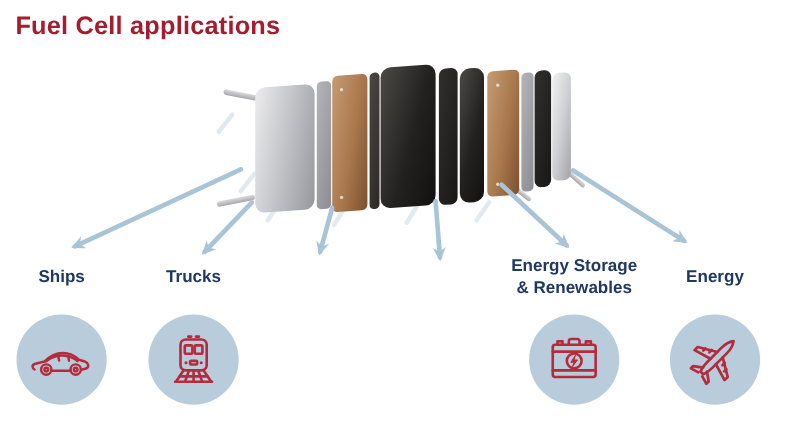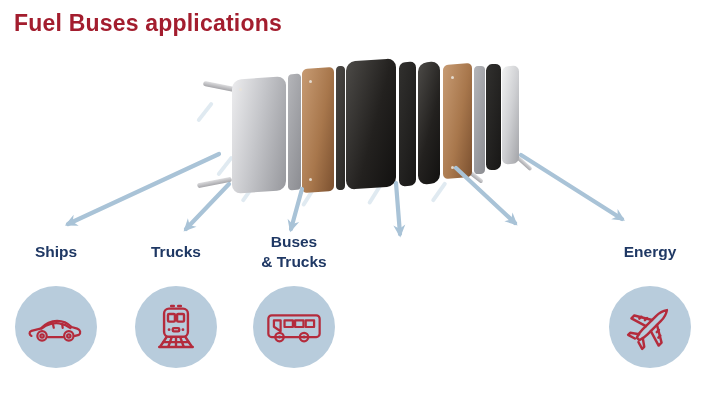--- a/index.html
+++ b/index.html
@@ -41,21 +41,21 @@
     background:var(--circle-bg,#B8CCDC);
     display:flex;align-items:center;justify-content:center;
   }
   .app-icon{color:var(--icon-stroke,#B42B3C);display:block;}
 </style>
 </head>
 <body>
 
 <div class="canvas">
 
-  <div class="title">Fuel Buses applications</div>
+  <div class="title">Fuel Cell applications</div>
 
   <div class="stack">
 
     <div class="streak" style="left:-32px;top:58px;transform:rotate(-52deg);"></div>
     <div class="streak" style="left:-12px;top:112px;transform:rotate(-52deg);"></div>
     <div class="streak" style="left:12px;top:138px;transform:rotate(-55deg);"></div>
     <div class="streak" style="left:72px;top:142px;transform:rotate(-58deg);"></div>
     <div class="streak" style="left:138px;top:140px;transform:rotate(-58deg);"></div>
     <div class="streak" style="left:202px;top:138px;transform:rotate(-55deg);"></div>
 
@@ -130,41 +130,38 @@
         <circle cx="17.6" cy="26.5" r="1.3" fill="currentColor" stroke="none"></circle>
         <circle cx="30.4" cy="26.5" r="1.3" fill="currentColor" stroke="none"></circle>
         <rect x="21" y="25" width="6" height="3" rx="1"></rect>
         <path d="M15.5 33 L9.5 42 M32.5 33 L38.5 42"></path>
         <path d="M20 33.5 L17 42 M24 33.5 V42 M28 33.5 L31 42"></path>
         <path d="M8.5 42.5 H39.5 M12.5 38 H35.5"></path>
       </svg>
     </div>
   </div>
 
-  <div class="app-col" style="left:239px">
+
+
+  <div class="app-col wide" style="left:444px">
     <div class="app-label">
-      <span>Buses</span>
-      <span>&amp; Trucks</span>
+      <span>Energy Storage</span>
+      <span>&amp; Renewables</span>
     </div>
     <div class="app-circle">
-      <svg class="app-icon" width="58" height="36" viewBox="0 0 52 32" fill="none" stroke="currentColor" stroke-width="2" stroke-linecap="round" stroke-linejoin="round">
-        <rect x="3" y="5.5" width="46" height="19.5" rx="3"></rect>
-        <path d="M8 10 L14 10 L14 19.8 L8 15.8 Z"></path>
-        <rect x="17.5" y="10" width="7.5" height="6"></rect>
-        <rect x="27" y="10" width="7.5" height="6"></rect>
-        <rect x="36.5" y="10" width="7.5" height="6"></rect>
-        <circle cx="13" cy="25" r="3.8"></circle>
-          <circle cx="13" cy="25" r="1.3" fill="currentColor" stroke="none"></circle>
-        <circle cx="35" cy="25" r="3.8"></circle>
-          <circle cx="35" cy="25" r="1.3" fill="currentColor" stroke="none"></circle>
+      <svg class="app-icon" width="52" height="52" viewBox="0 0 48 48" fill="none" stroke="currentColor" stroke-width="2.2" stroke-linecap="round" stroke-linejoin="round">
+        <path d="M19.5 11 V8.6 Q19.5 6.6 21.5 6.6 H26.5 Q28.5 6.6 28.5 8.6 V11"></path>
+        <path d="M10 11 v-2.4 h4.2 V11 M33.8 11 v-2.4 h4.2 V11"></path>
+        <rect x="6" y="11.5" width="36" height="27" rx="2"></rect>
+        <path d="M6 17.2 H42 M6 33 H42"></path>
+        <circle cx="24" cy="25" r="6.2"></circle>
+        <path d="M24.8 20.6 L21.2 26.2 h2.6 L22.6 29.8 L26.8 24.2 h-2.6 Z" fill="currentColor" stroke-width=".8"></path>
       </svg>
     </div>
   </div>
-
-
 
   <div class="app-col" style="left:595px">
     <div class="app-label">
       <span>Energy</span>
       <span></span>
     </div>
     <div class="app-circle">
       <svg class="app-icon" width="56" height="56" viewBox="0 0 48 48" fill="none" stroke="currentColor" stroke-width="2.1" stroke-linecap="round" stroke-linejoin="round">
         <g transform="rotate(45 24 24)">
           <path d="M24 3.5 C26.2 6.5 27 10 27 14 V30 C27 33 26.5 36 25.5 38.5 H22.5 C21.5 36 21 33 21 30 V14 C21 10 21.8 6.5 24 3.5 Z"></path>

